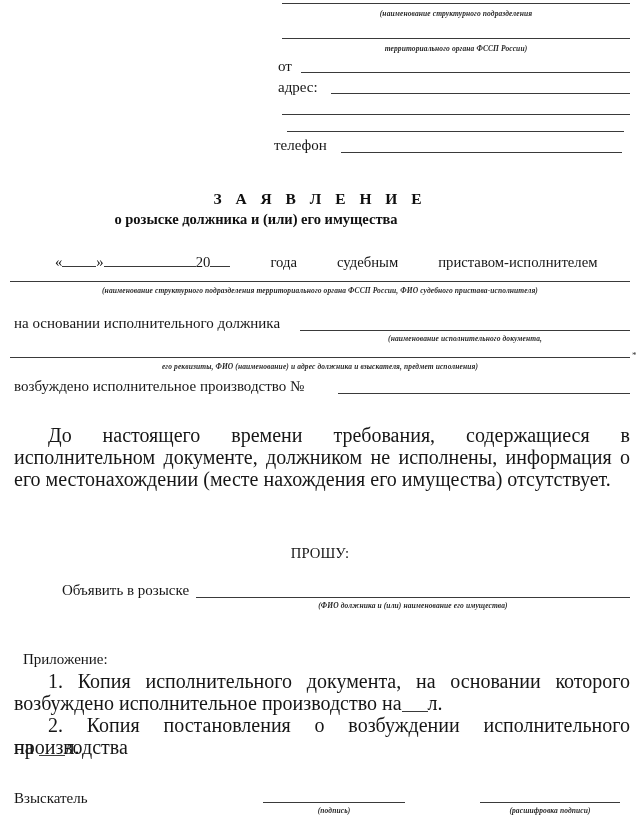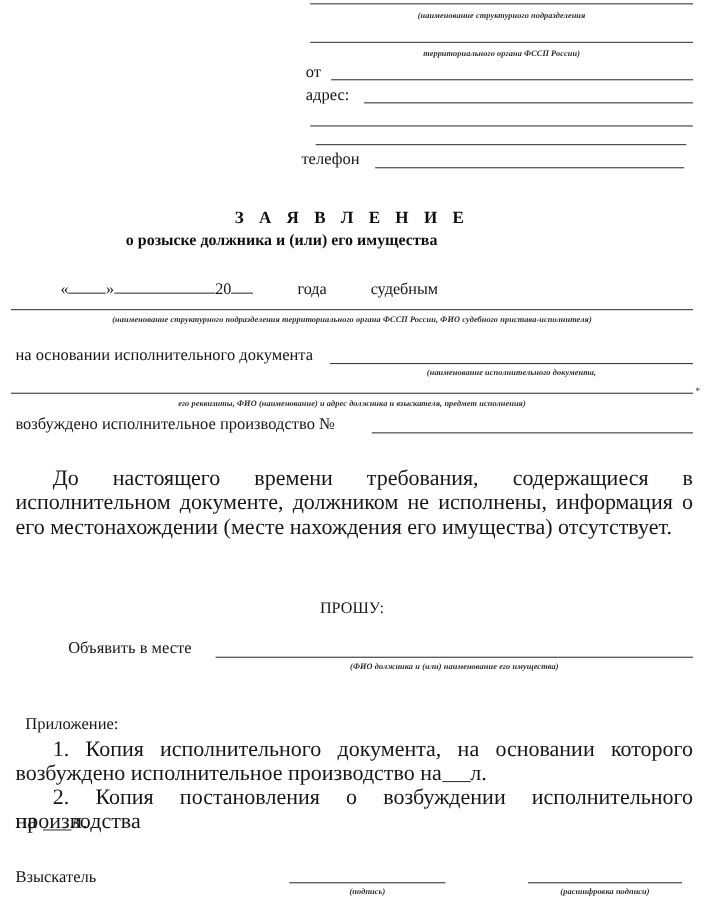--- a/index.html
+++ b/index.html
@@ -164,42 +164,43 @@
     <span class="gap-sm"></span>
     <span>»</span>
     <span class="gap-md"></span>
     <span>20</span>
     <span class="gap-xs"></span>
     <span class="wordgap"></span>
     <span>года</span>
     <span class="wordgap"></span>
     <span>судебным</span>
     <span class="wordgap"></span>
+    <span>приставом-исполнителем</span>
   </div>
 
   <div class="rule" style="left:10px; top:281px; width:620px;"></div>
   <div class="caption center" style="left:10px; top:286px; width:620px;">(наименование  структурного подразделения территориального органа ФССП России,  ФИО судебного пристава-исполнителя)</div>
 
-  <div class="label" style="left:14px; top:316px;">на основании исполнительного документа</div>
+  <div class="label" style="left:14px; top:316px;">на основании исполнительного должника</div>
   <div class="rule" style="left:300px; top:330px; width:330px;"></div>
   <div class="caption center" style="left:300px; top:334px; width:330px;">(наименование исполнительного документа,</div>
 
   <div class="rule" style="left:10px; top:357px; width:620px;"></div>
   <div class="asterisk" style="left:632px; top:350px;">*</div>
   <div class="caption center" style="left:10px; top:362px; width:620px;">его реквизиты, ФИО (наименование) и адрес  должника и взыскателя, предмет исполнения)</div>
 
   <div class="label" style="left:14px; top:379px;">возбуждено исполнительное производство №</div>
   <div class="rule" style="left:338px; top:393px; width:292px;"></div>
 
   <div class="para indent" style="left:14px; top:424px; width:616px;">До настоящего времени требования, содержащиеся в исполнительном документе, должником не исполнены, информация о его местонахождении (месте нахождения его имущества) отсутствует.</div>
 
 
   <div class="center-line" style="left:0px; top:545px; width:640px;">ПРОШУ:</div>
 
-  <div class="label" style="left:62px; top:583px;">Объявить в месте</div>
+  <div class="label" style="left:62px; top:583px;">Объявить в розыске</div>
   <div class="rule" style="left:196px; top:597px; width:434px;"></div>
   <div class="caption center" style="left:196px; top:601px; width:434px;">(ФИО должника и (или) наименование его имущества)</div>
 
   <div class="label" style="left:14px; top:652px;margin-left:9px;">Приложение:</div>
 
   <div class="para indent" style="left:14px; top:670px; width:616px;"><span>1. Копия исполнительного документа, на основании которого возбуждено исполнительное производство на</span><span class="blank-short"></span><span>л.</span></div>
 
   <div class="para indent" style="left:14px; top:714px; width:616px;"><span>2. Копия постановления о возбуждении исполнительного производства</span></div>
   <div class="para" style="left:14px; top:736px; width:300px; text-align:left;"><span>на</span>&nbsp;<span class="blank-short"></span><span>л.</span></div>
 

